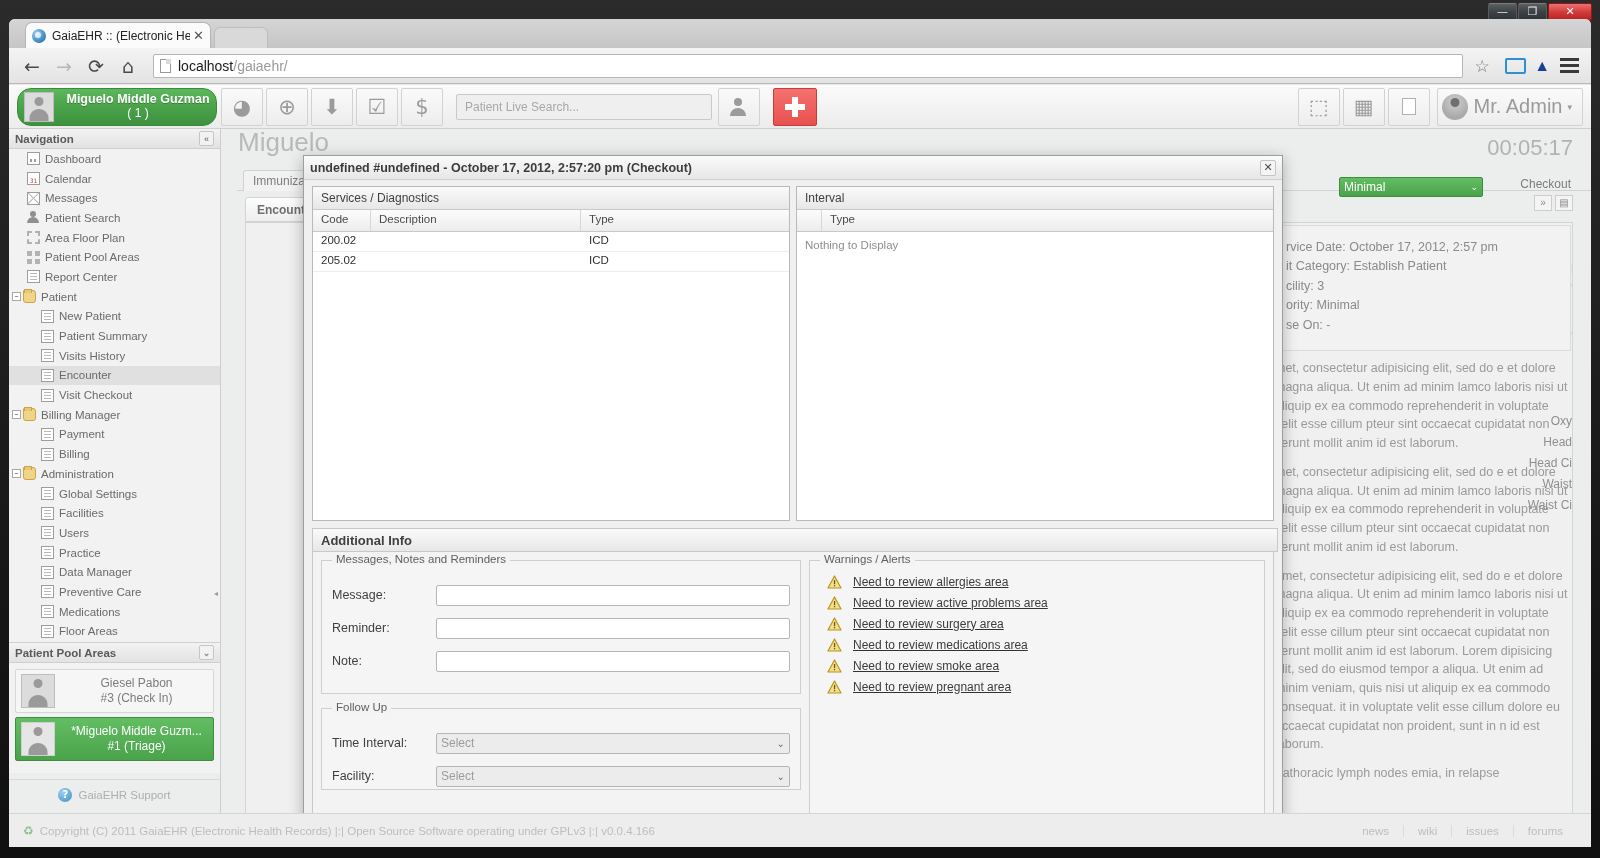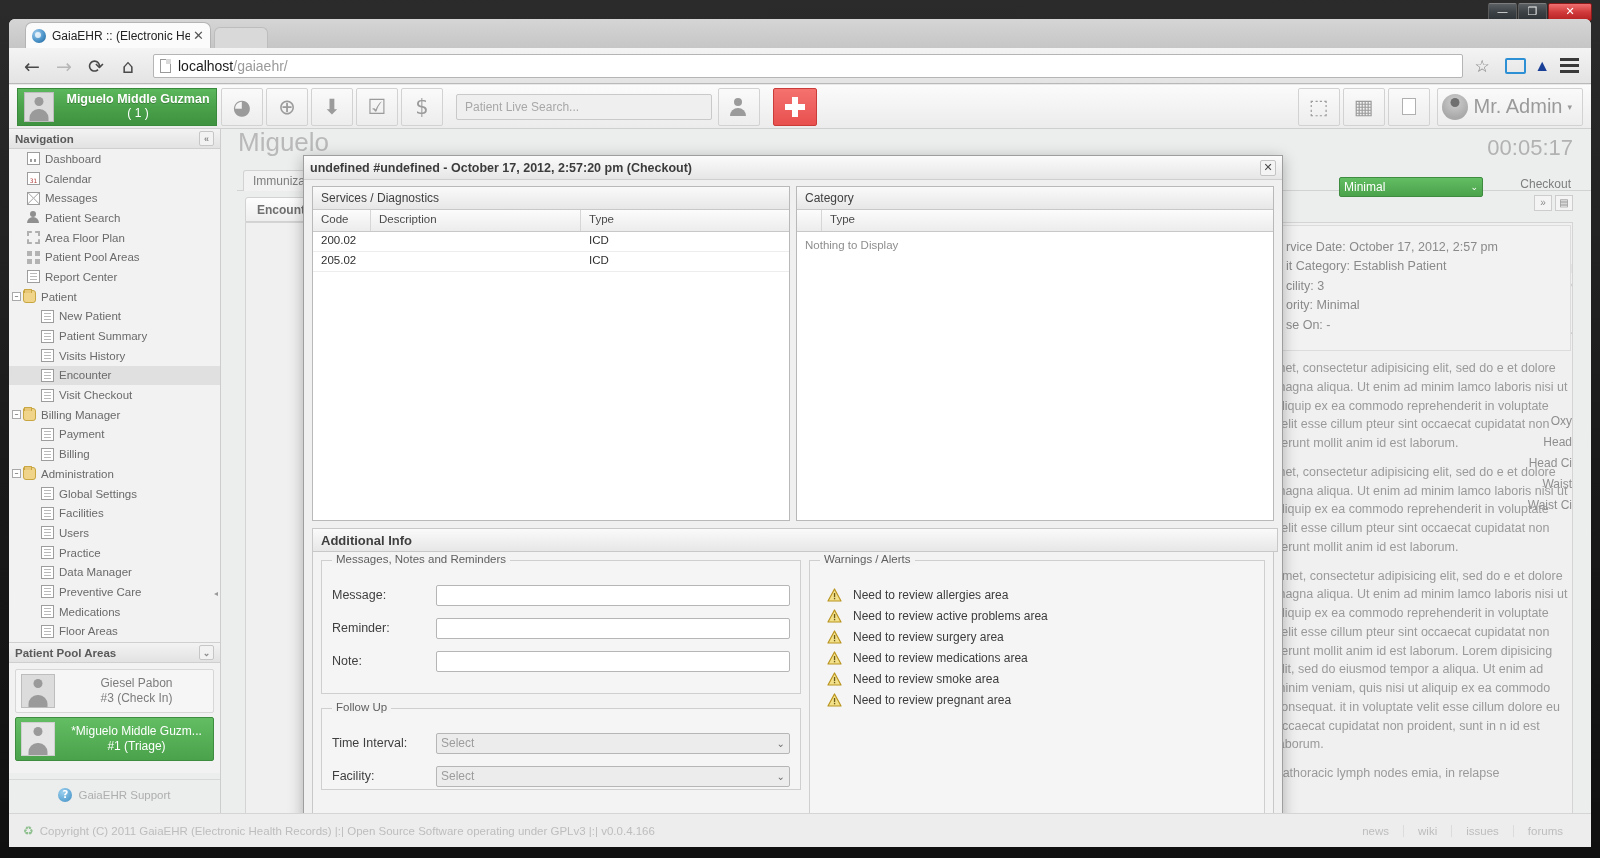--- a/index.html
+++ b/index.html
@@ -110,21 +110,21 @@
 
   #app-toolbar {
     position:absolute; left:0; top:0; width:100%; height:44px;
     background:linear-gradient(180deg,#fbfbfb 0%,#ececec 100%);
     border-bottom:1px solid #cfcfcf;
     display:flex; align-items:center;
   }
   #patient-chip {
     width:200px; height:38px; margin:0 4px 0 8px;
     background:linear-gradient(180deg,#5cb85c 0%,#4aa24a 50%,#3f9240 100%);
-    border:1px solid #3a8a3c; border-radius:0;
+    border:1px solid #3a8a3c; border-radius:14px;
     display:flex; align-items:center; color:#fff; cursor:pointer;
   }
   .avatar-sq {
     width:30px; height:30px; margin:0 6px; background:#dcdcdc; border:1px solid #bdbdbd;
     position:relative; flex:0 0 auto;
   }
   .avatar-sq::before{
     content:""; position:absolute; left:50%; top:4px; transform:translateX(-50%);
     width:9px; height:9px; border-radius:50%; background:#9a9a9a;
   }
@@ -696,21 +696,21 @@
               <div class="col-type">ICD</div>
             </div>
             <div class="grid-row">
               <div class="col-code">205.02</div>
               <div class="col-desc"></div>
               <div class="col-type">ICD</div>
             </div>
           </div>
 
           <div class="grid-panel">
-            <div class="grid-title">Category</div>
+            <div class="grid-title">Interval</div>
             <div class="grid-hdr">
               <div class="col-gutter"></div>
               <div class="col-type">Type</div>
             </div>
             <div class="grid-empty">Nothing to Display</div>
           </div>
 
         </div>
 
         <div id="addl-title">Additional Info</div>
@@ -749,21 +749,21 @@
                 <div class="fselect">
                   <span>Select</span>
                   <span class="caret">⌄</span>
                 </div>
               </div>
             </div>
 
           </div>
 
           <div id="right-fs-wrap">
-            <div class="fieldset" style="height:100%;padding-top:23px;">
+            <div class="fieldset" style="height:100%;padding-top:10px;text-decoration:underline;">
               <legend>Warnings / Alerts</legend>
               <div id="warn-list">
                   <div class="warn-row">
                     <span class="warn-icon">
                       <svg width="15" height="14" viewBox="0 0 15 14">
                         <path d="M7.5 1 L14 13 L1 13 Z" fill="#f3e08a" stroke="#b9941f" stroke-width="1.2" stroke-linejoin="round"></path>
                         <rect x="6.9" y="5" width="1.3" height="4.2" fill="#6b5a18"></rect>
                         <rect x="6.9" y="10" width="1.3" height="1.3" fill="#6b5a18"></rect>
                       </svg>
                     </span>

